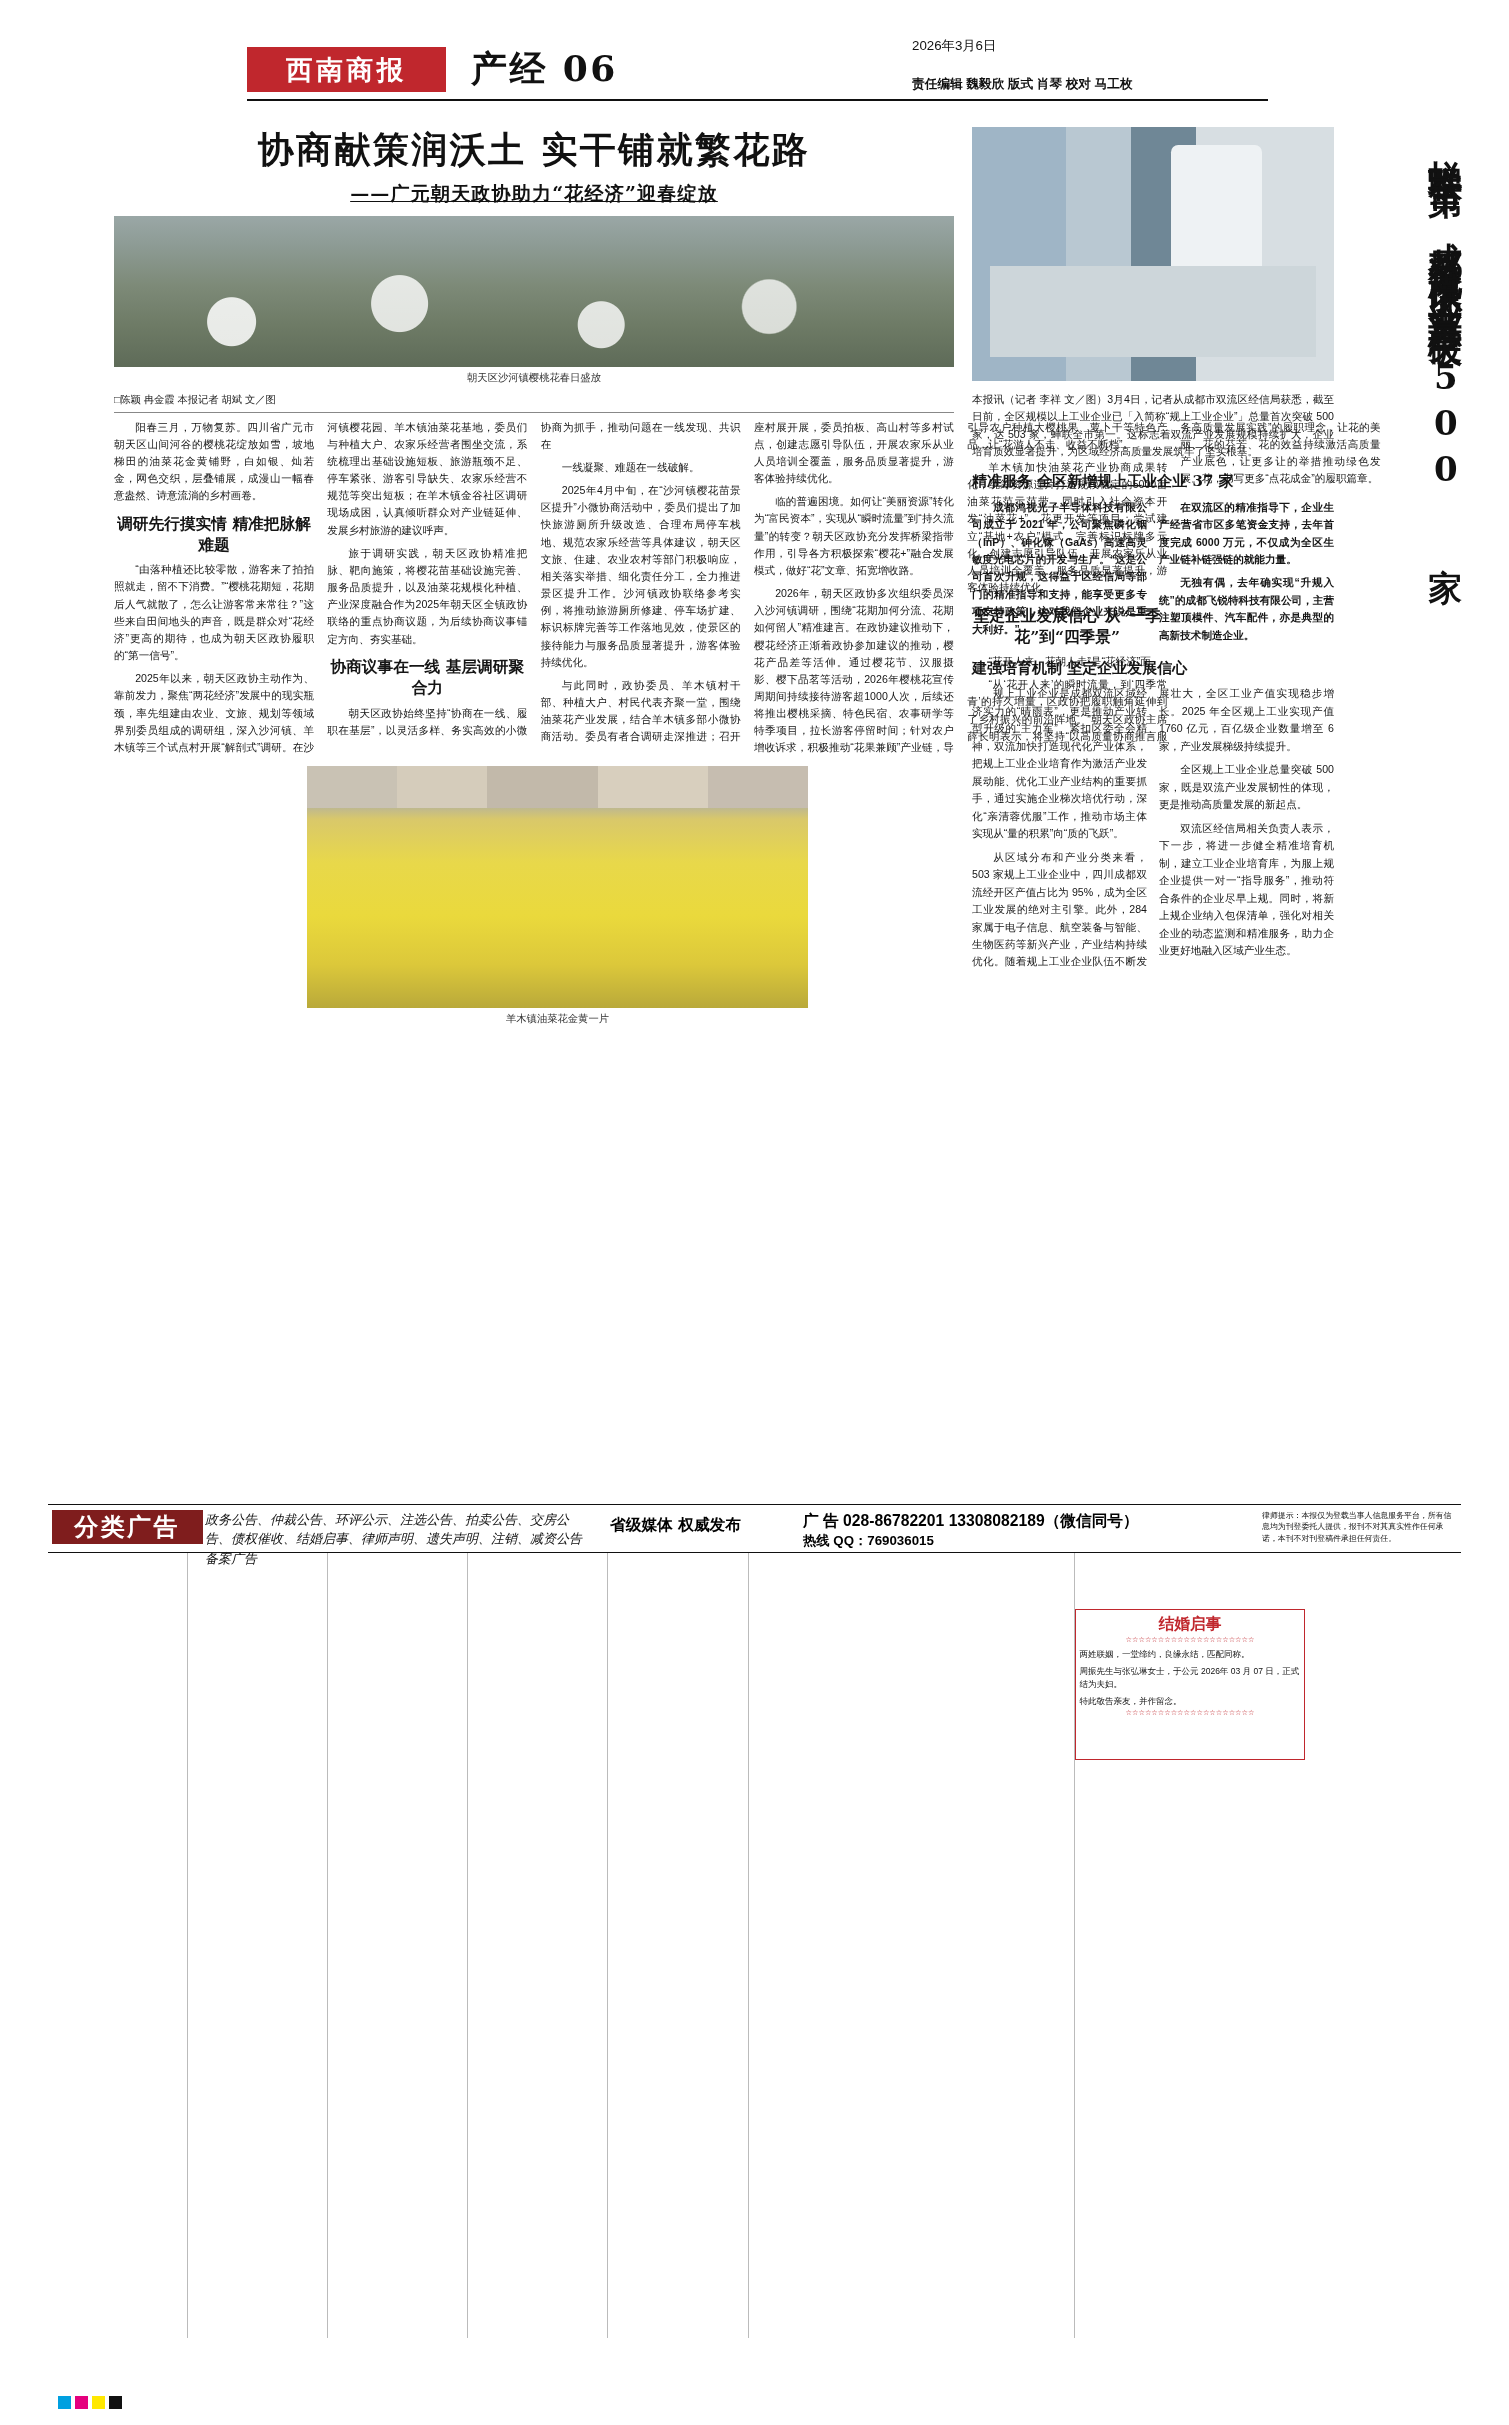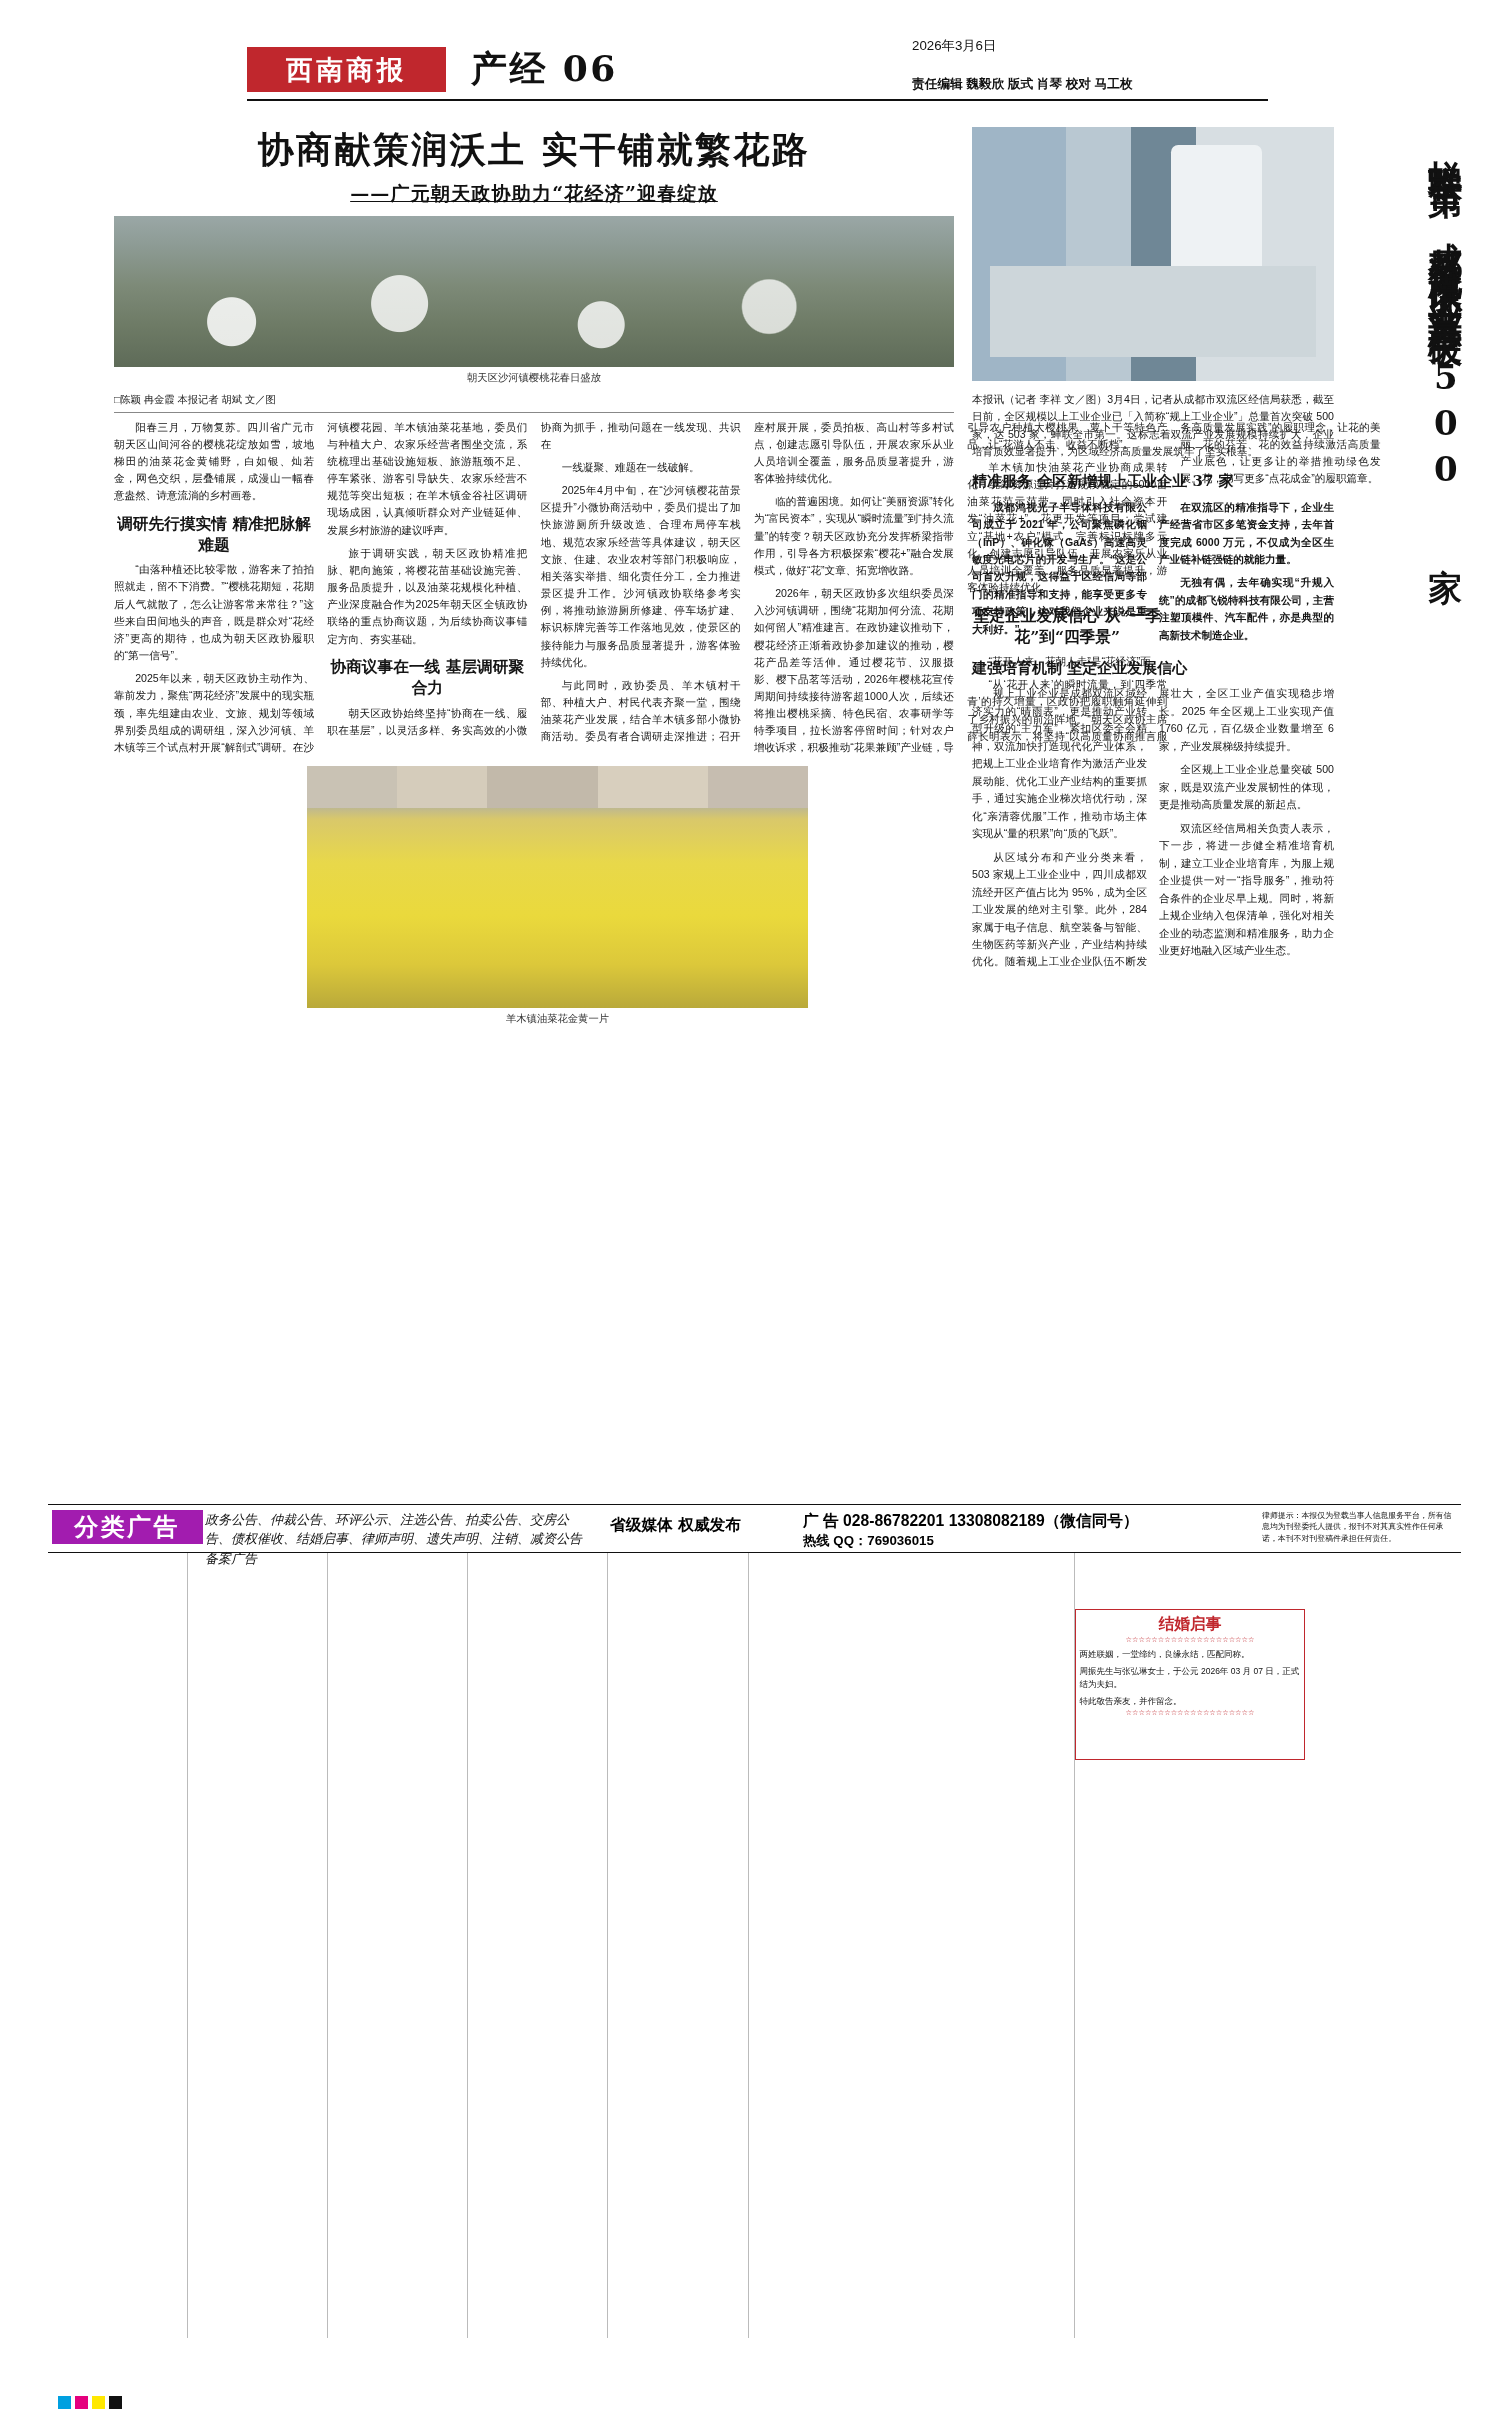--- a/index.html
+++ b/index.html
@@ -44,21 +44,21 @@
          letter-spacing:6px;line-height:1.22;}
 
   .r-body{font-size:10.6px;line-height:1.65;color:#151515;text-align:justify;}
   .r-body p{margin:0 0 6px 0;text-indent:2em;}
   .r-sub{font-family:"DejaVu Serif",serif;font-weight:bold;font-size:15px;margin:8.5px 0 4.8px 0;}
 
   
   .classified{position:absolute;left:48px;top:1504px;width:1413px;height:864px;
               border-top:1.8px solid #111;}
   .cl-head{position:relative;height:47px;border-bottom:1.2px solid #111;}
-  .cl-logo{position:absolute;left:3.6px;top:4.8px;width:151px;height:34px;background:#a21caf;color:#fff;
+  .cl-logo{position:absolute;left:3.6px;top:4.8px;width:151px;height:34px;background:#7f1d1d;color:#fff;
            font-family:"DejaVu Serif",serif;font-weight:bold;font-size:24px;letter-spacing:2.4px;
            display:flex;align-items:center;justify-content:center;}
   .cl-tags{position:absolute;left:157px;top:4.8px;width:387px;font-size:13px;line-height:1.5;color:#111;font-style:italic;}
   .cl-prov{position:absolute;left:562px;top:9.7px;font-family:"DejaVu Serif",serif;font-weight:bold;font-size:15.7px;}
   .cl-ad{position:absolute;left:755px;top:6px;font-weight:bold;font-size:15.7px;}
   .cl-ad2{position:absolute;left:755px;top:26.6px;font-weight:bold;font-size:13.3px;}
   .cl-law{position:absolute;left:1214px;top:4.8px;width:193px;font-size:7.9px;line-height:1.45;color:#111;}
 
   .cl-body{position:absolute;left:0;top:48px;width:1413px;height:785px;}
   .cl-col{position:absolute;top:0;width:140px;height:785px;border-right:0.6px solid #bbb;

